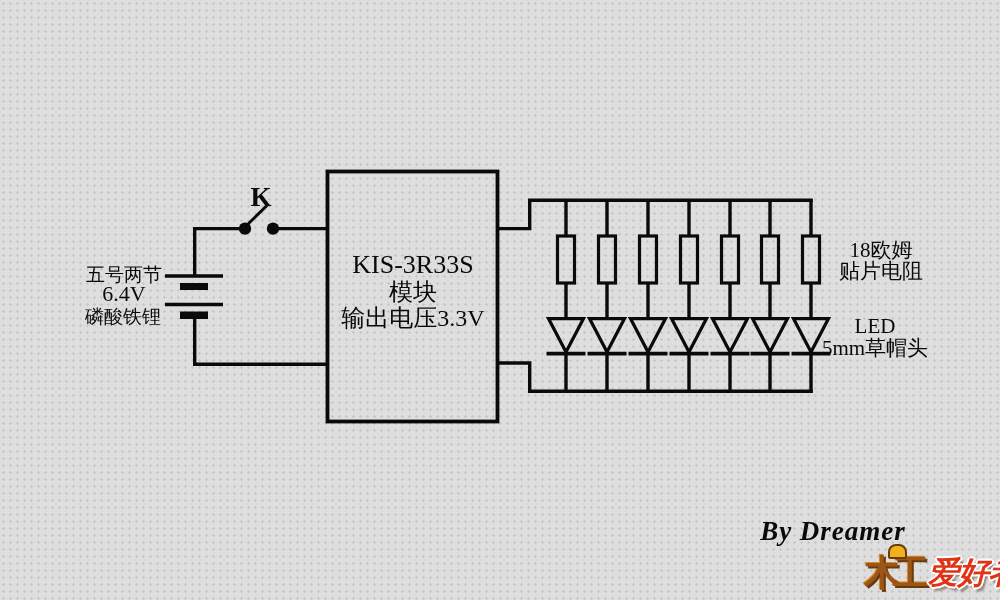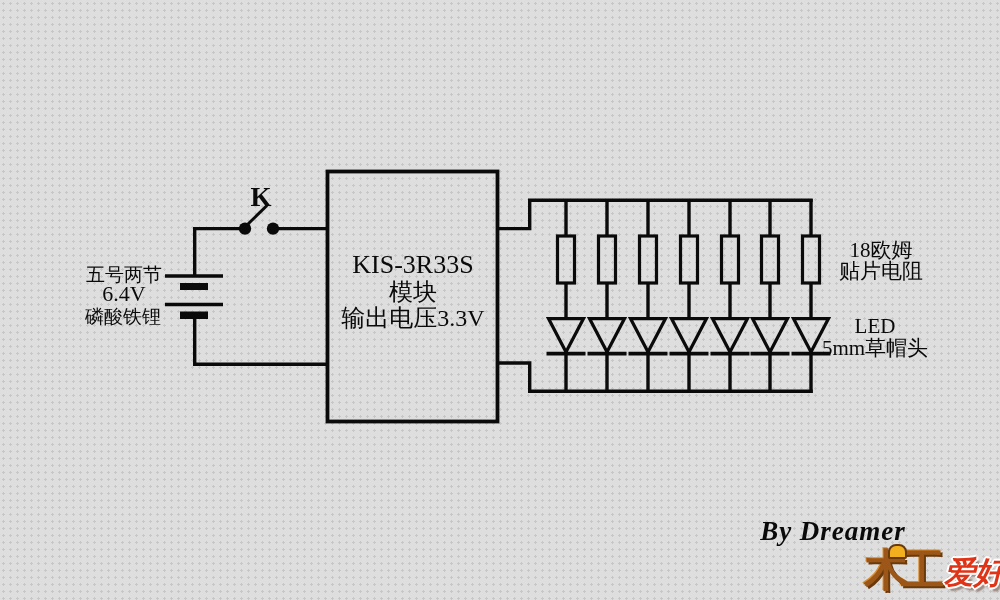--- a/index.html
+++ b/index.html
@@ -11,22 +11,22 @@
     font-family:"Liberation Serif","DejaVu Serif",serif;
   }
   svg{position:absolute;left:0;top:0;}
   svg text{fill:#0a0a0a;}
   .cjk{font-family:"Liberation Serif","DejaVu Serif",serif;}
   .logo{
     position:absolute;left:864px;top:549px;height:48px;
     display:flex;align-items:center;white-space:nowrap;
   }
   .logo-wood{
-    font-family:Liberation Mono, monospace;
-    font-weight:bold;font-size:44px;line-height:44px;
+    font-family:Liberation Serif, serif;
+    font-weight:bold;font-size:36px;line-height:44px;
     color:#9c5718;letter-spacing:-7px;
     text-shadow:2px 2px 0 #6b3a0c,-1px -1px 0 #d98b2b;
     position:relative;z-index:1;
   }
   .logo-hat{
     position:absolute;left:24px;top:-5px;width:15px;height:11px;
     background:#f2b01e;border:2px solid #6b3a0c;
     border-radius:8px 8px 2px 2px;z-index:2;
   }
   .logo-fans{

